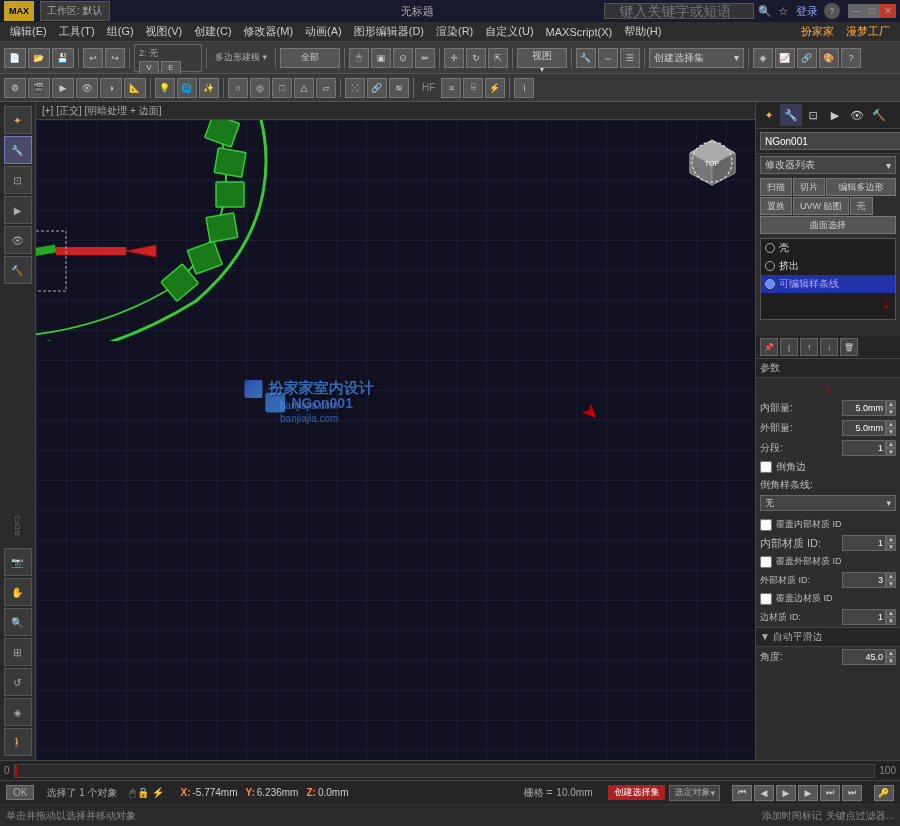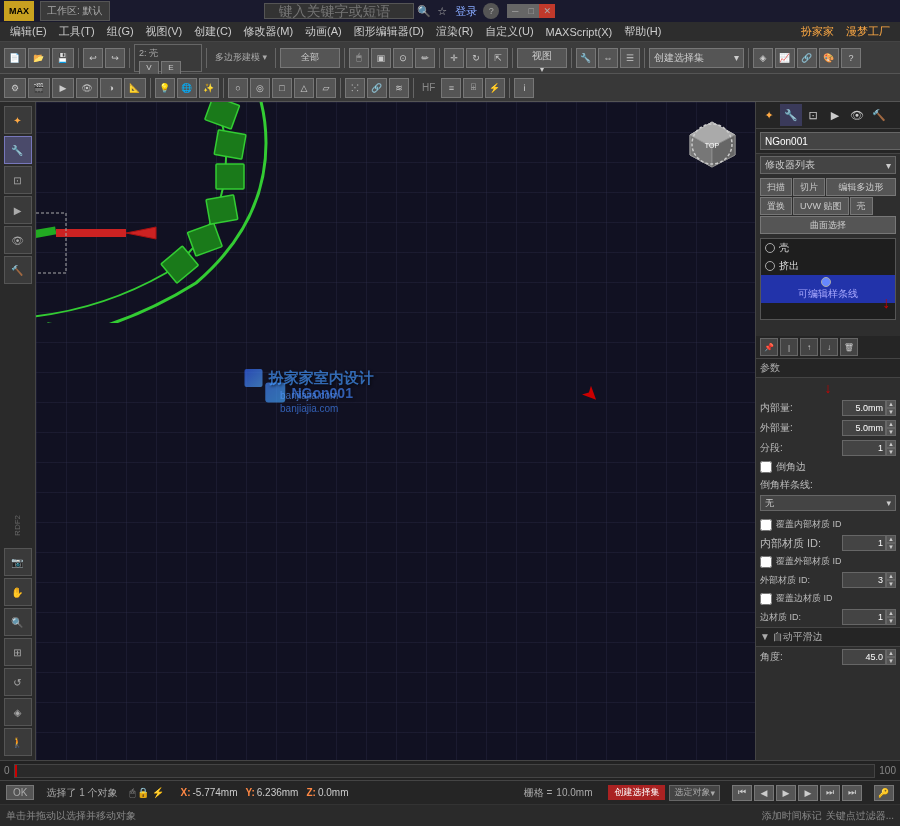--- a/index.html
+++ b/index.html
@@ -89,20 +89,21 @@
   </style>
 </head>
 <body>
 
 <div id="app">
 
   <div id="titlebar">
     <div class="logo">MAX</div>
     <span style="font-size:10px; background:#3a3a3a; padding:2px 6px; border:1px solid #555; margin-right:8px;">工作区: 默认</span>
     <span style="flex:0.3"></span>
+    <span style="flex:1; text-align:center;">无标题</span>
     <input style="width: 150px; height: 16px; background: rgb(51, 51, 51); border: 1px solid rgb(85, 85, 85); color: rgb(204, 204, 204); font-size: 14px; padding: 0px 14px;" placeholder="键入关键字或短语">
     <span style="margin:0 4px; cursor:pointer;">🔍</span>
     <span style="margin:0 2px; cursor:pointer;">☆</span>
     <span style="margin:0 6px; cursor:pointer; color:#88aaff;">登录</span>
     <span style="width:16px; height:16px; background:#555; border-radius:50%; display:inline-flex; align-items:center; justify-content:center; font-size:9px; cursor:pointer;">?</span>
     <span style="width:8px;"></span>
     <span class="win-btn">─</span>
     <span class="win-btn">□</span>
     <span class="win-btn close">✕</span>
   </div>
@@ -220,20 +221,23 @@
       <div class="sidebar-icon" style="margin-top:8px;">📷</div>
       <div class="sidebar-icon">✋</div>
       <div class="sidebar-icon">🔍</div>
       <div class="sidebar-icon">⊞</div>
       <div class="sidebar-icon">↺</div>
       <div class="sidebar-icon">◈</div>
       <div class="sidebar-icon">🚶</div>
     </div>
 
     <div id="viewport-container">
+      <div id="viewport-header">
+        <span>[+] [正交] [明暗处理 + 边面]</span>
+      </div>
       <div id="viewport">
 
         <div class="grid-bg"></div>
 
         <svg class="shape-svg" width="640" height="480" viewBox="0 0 640 480" style="position:absolute; top:5px; left:0; right:140px;">
           <defs>
             <linearGradient id="darkGreen" x1="0%" y1="0%" x2="100%" y2="100%">
               <stop offset="0%" style="stop-color:#1a5c1a;stop-opacity:1"></stop>
               <stop offset="100%" style="stop-color:#0d3d0d;stop-opacity:1"></stop>
             </linearGradient>
@@ -371,21 +375,21 @@
 
       <div style="margin:2px 4px; background:#1e1e1e; border:1px solid #555; height:82px;">
         <div style="display:flex; align-items:center; padding:2px 4px; font-size:10px; color:#ddd; cursor:pointer;">
           <span style="width:10px; height:10px; border-radius:50%; border:1px solid #aaa; display:inline-block; margin-right:4px;"></span>
           <span>壳</span>
         </div>
         <div style="display:flex; align-items:center; padding:2px 4px; font-size:10px; color:#ddd; cursor:pointer;">
           <span style="width:10px; height:10px; border-radius:50%; border:1px solid #aaa; display:inline-block; margin-right:4px;"></span>
           <span>挤出</span>
         </div>
-        <div style="display:flex; align-items:center; padding:2px 4px; font-size:10px; color:#aaaaff; cursor:pointer; background:#2233aa;flex-direction:column;">
+        <div style="display:flex; align-items:center; padding:2px 4px; font-size:10px; color:#aaaaff; cursor:pointer; background:#2233aa;">
           <span style="width:10px; height:10px; border-radius:50%; border:1px solid #aaa; background:#6688ff; display:inline-block; margin-right:4px;"></span>
           <span>可编辑样条线</span>
         </div>
       </div>
 
       <div style="position:relative; height:14px;">
         <div style="position:absolute; right:10px; top:-28px; color:#cc0000; font-size:16px;">↓</div>
       </div>
 
       <div class="mod-toolbar">

